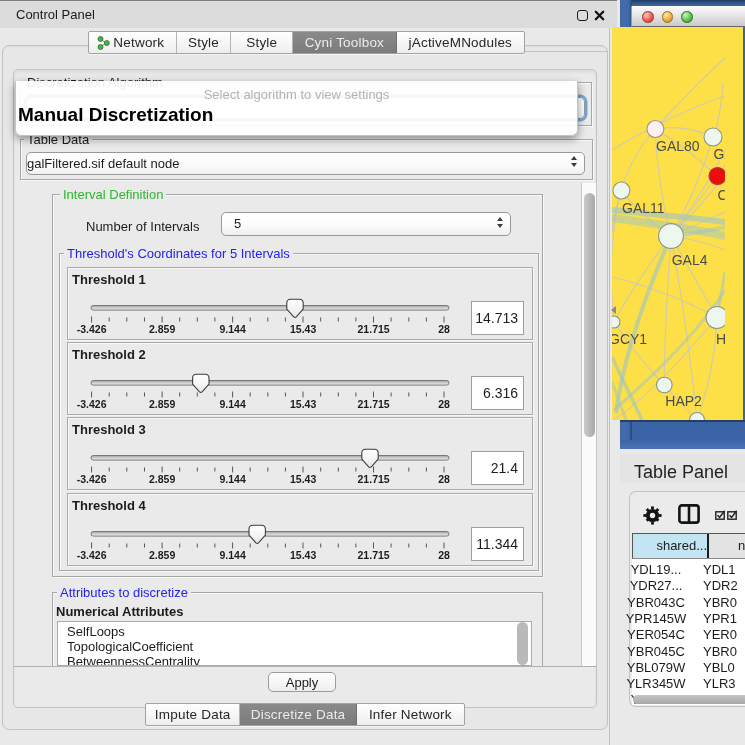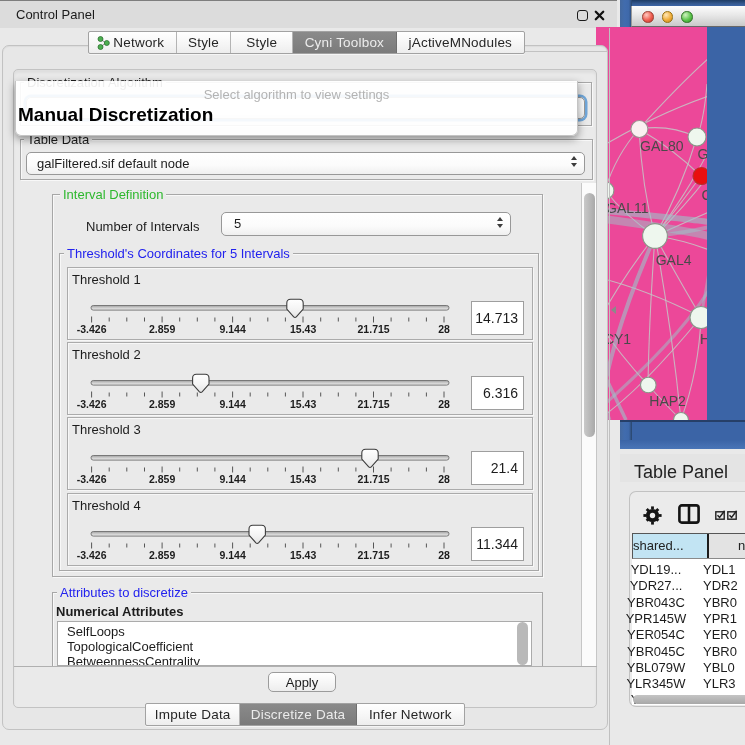--- a/index.html
+++ b/index.html
@@ -6,21 +6,21 @@
 body { font-family:"Liberation Sans", sans-serif; background:#e9e9e9; position:relative; color:#1c1c1c; }
 .abs { position:absolute; }
 .etched { border:1px solid #a7a7a7; box-shadow:inset 1px 1px 0 rgba(255,255,255,.65), 1px 1px 0 rgba(255,255,255,.65); }
 .gtitle { position:absolute; background:#eaeaea; padding:0 3px; font-size:13px; line-height:13px; z-index:5; }
 .combo { position:absolute; background:linear-gradient(180deg,#ffffff 0%,#fbfbfb 60%,#efefef 100%); border:1px solid #989898; border-radius:5px; font-size:13px; }
 .seg { position:absolute; border:1px solid #a2a2a2; border-radius:2px; background:linear-gradient(180deg,#ffffff 0%,#f6f6f6 55%,#ededed 100%); box-shadow:0 1px 0 rgba(255,255,255,.6); display:flex; overflow:hidden; }
 .seg > div { display:flex; align-items:center; justify-content:center; font-size:13.5px; letter-spacing:0.2px; color:#262626; border-right:1px solid #b4b4b4; position:relative; }
 .seg > div:last-child { border-right:none; }
 .seg > div.dark { background:linear-gradient(180deg,#8a8a8a 0%,#7b7b7b 100%); color:#ececec; border-right:1px solid #6f6f6f; }
 .tblock { position:absolute; left:67px; width:466px; height:73px; border:1px solid #ababab; box-shadow:inset 1px 1px 0 rgba(255,255,255,.6), 1px 1px 0 rgba(255,255,255,.6); }
-.tlabel { position:absolute; left:4px; top:4px; font-weight:normal; font-size:13px; }
+.tlabel { position:absolute; left:4px; top:4px; font-weight:bold; font-size:13px; }
 .vbox { position:absolute; left:403px; top:33px; width:53px; height:34px; background:#fff; border:1px solid #9e9e9e; font-size:14px; text-align:right; line-height:32px; padding-right:5px; }
 .trow { position:absolute; left:619px; width:113px; height:17px; font-size:13px; line-height:17px; }
 .trow .c1 { position:absolute; left:0; width:74px; text-align:center; }
 .trow .c2 { position:absolute; left:84px; }
 </style></head>
 <body>
 <svg width="0" height="0" style="position:absolute">
     <defs>
 <linearGradient id="tg" x1="0" y1="0" x2="0" y2="1">
         <stop offset="0" stop-color="#9f9f9f"></stop>
@@ -44,21 +44,21 @@
 
 <div class="abs" style="left:620px;top:0;width:125px;height:450px;background:#3b64a6"></div>
 <div class="abs" style="left:620px;top:0;width:125px;height:6px;background:linear-gradient(180deg,#1d3b63 0%,#35598f 60%,#3b64a6 100%)"></div>
 <div class="abs" style="left:620px;top:0;width:12px;height:450px;background:linear-gradient(90deg,#44699f 0%,#416cae 40%,#3e68a9 75%,#2c4a74 96%,#223c63 100%)"></div>
 <div class="abs" style="left:620px;top:420px;width:125px;height:2px;background:#263f68"></div>
 <div class="abs" style="left:620px;top:440px;width:125px;height:10px;background:linear-gradient(180deg,#3b64a6,#4b77b9)"></div>
 <div class="abs" style="left:631px;top:6px;width:114px;height:21px;background:linear-gradient(180deg,#fcfcfc 0%,#e8e8e8 45%,#c9c9c9 100%);border-bottom:1px solid #686868;border-left:1px solid #9a9a9a"></div>
 <div class="abs" style="left:642px;top:11px;width:11.5px;height:11.5px;border-radius:50%;background:radial-gradient(circle at 35% 30%,#ffc8c0,#ee5e50 55%,#c03228);border:1px solid #99392e"></div>
 <div class="abs" style="left:661.5px;top:11px;width:11.5px;height:11.5px;border-radius:50%;background:radial-gradient(circle at 35% 30%,#ffe8b8,#f0ad3a 55%,#c67f18);border:1px solid #96700f"></div>
 <div class="abs" style="left:681px;top:11px;width:11.5px;height:11.5px;border-radius:50%;background:radial-gradient(circle at 35% 30%,#d0f2c0,#5cc44c 55%,#2f9424);border:1px solid #2a7020"></div>
-<div class="abs" style="left:596px;top:27px;width:111px;height:393px;background:#ec4899;overflow:hidden">
+<div class="abs" style="left:612px;top:27px;width:131px;height:393px;background:#fde047;overflow:hidden">
     <svg width="113" height="393" viewBox="0 0 113 393" style="position:absolute;left:0;top:0">
       <path d="M 43,102 Q 72,97 101,110" fill="none" stroke="#c6c6c6" stroke-width="1.1" opacity="0.85"></path>
       <path d="M 43,102 Q 46,160 59,209" fill="none" stroke="#c6c6c6" stroke-width="1.1" opacity="0.85"></path>
       <path d="M 43,102 Q 20,128 9,163" fill="none" stroke="#c6c6c6" stroke-width="1.1" opacity="0.85"></path>
       <path d="M 43,102 Q 76,121 105,149" fill="none" stroke="#c6c6c6" stroke-width="1.1" opacity="0.85"></path>
       <path d="M 101,110 Q 85,163 59,209" fill="none" stroke="#c6c6c6" stroke-width="1.1" opacity="0.85"></path>
       <path d="M 105,149 Q 80,183 59,209" fill="none" stroke="#c6c6c6" stroke-width="1.1" opacity="0.85"></path>
       <path d="M 9,163 Q 28,188 59,209" fill="none" stroke="#c6c6c6" stroke-width="1.1" opacity="0.85"></path>
       <path d="M 59,209 Q 93,163 113,123" fill="none" stroke="#c6c6c6" stroke-width="1.1" opacity="0.85"></path>
       <path d="M 59,209 Q 90,178 113,148" fill="none" stroke="#c6c6c6" stroke-width="1.1" opacity="0.85"></path>
@@ -134,21 +134,21 @@
   </svg>
 <svg width="11" height="10" viewBox="0 0 11 10" style="position:absolute;left:715px;top:510px">
 <rect x="0.8" y="1.8" width="8.4" height="7.4" fill="none" stroke="#222" stroke-width="1.4"></rect>
 <path d="M2.5 5.2 L4.6 7.4 L9.6 0.8" fill="none" stroke="#222" stroke-width="1.5"></path>
   </svg>
 <svg width="11" height="10" viewBox="0 0 11 10" style="position:absolute;left:727px;top:510px">
 <rect x="0.8" y="1.8" width="8.4" height="7.4" fill="none" stroke="#222" stroke-width="1.4"></rect>
 <path d="M2.5 5.2 L4.6 7.4 L9.6 0.8" fill="none" stroke="#222" stroke-width="1.5"></path>
   </svg>
 <div class="abs" style="left:632px;top:533px;width:113px;height:26px;border-top:1px solid #565656;border-left:1px solid #565656;border-bottom:1px solid #8a8a8a">
-  <div class="abs" style="left:0;top:0;width:74px;height:24px;background:#c2e4f3;font-size:13px;color:#222;text-align:left;line-height:24px">shared...</div>
+  <div class="abs" style="left:0;top:0;width:74px;height:24px;background:#c2e4f3;font-size:13px;color:#222;text-align:right;line-height:24px">shared...</div>
   <div class="abs" style="left:74px;top:0;width:2px;height:24px;background:#1c1c1c"></div>
   <div class="abs" style="left:76px;top:0;width:37px;height:24px;background:#e3e3e3;font-size:13px;color:#222;padding-left:29px;line-height:24px">n</div>
 </div>
 <div class="abs" style="left:632px;top:559px;width:113px;height:146px;background:#ffffff"></div>
 <div class="trow" style="top:561px">
     <span class="c1">YDL19...</span>
     <span class="c2">YDL1</span>
   </div>
 <div class="trow" style="top:577px">
     <span class="c1">YDR27...</span>
@@ -205,21 +205,21 @@
 <circle cx="9.8" cy="7" r="2.5" fill="#4caf50" stroke="#2d7031" stroke-width="0.8"></circle>
   </svg>
 <div class="abs" style="left:525px;top:51px;width:83px;height:1px;background:#c2c2c2"></div>
 
 <div class="abs etched" style="left:20px;top:82px;width:572px;height:44px"></div>
 <div class="gtitle" style="left:24px;top:76px;color:#1c1c1c">Discretization Algorithm</div>
 <div class="combo" style="left:26px;top:97px;width:559px;height:22px;box-shadow:0 0 0 2.5px rgba(100,160,215,.9)"></div>
 
 <div class="abs etched" style="left:20px;top:139px;width:573px;height:41px"></div>
 <div class="gtitle" style="left:24px;top:133px;color:#1c1c1c">Table Data</div>
-<div class="combo" style="left:26px;top:152px;width:559px;height:23px;line-height:21px"><span style="padding-left:10px">galFiltered.sif default node</span></div>
+<div class="combo" style="left:26px;top:152px;width:559px;height:23px;line-height:21px"><span style="">galFiltered.sif default node</span></div>
 <div style="position:absolute;left:571px;top:156px;width:0;height:0;border-left:3.7px solid transparent;border-right:3.7px solid transparent;border-bottom:4.6px solid #3c3c3c"></div>
 <div style="position:absolute;left:571px;top:163px;width:0;height:0;border-left:3.7px solid transparent;border-right:3.7px solid transparent;border-top:4.6px solid #3c3c3c"></div>
 
 <div class="abs" style="left:14px;top:183px;width:566px;height:483px;overflow:hidden">
   <div class="abs" style="left:38px;top:11px;width:491px;height:383px;border:1px solid #a7a7a7;box-shadow:inset 1px 1px 0 rgba(255,255,255,.65), 1px 1px 0 rgba(255,255,255,.65)"></div>
 </div>
 <div class="gtitle" style="left:60px;top:188px;color:#2eb82e">Interval Definition</div>
 <div class="abs" style="left:86px;top:219px;font-size:13px;font-weight:normal">Number of Intervals</div>
 <div class="combo" style="left:221px;top:212px;width:290px;height:24px;line-height:22px"><span style="padding-left:12px">5</span></div>
 <div style="position:absolute;left:497px;top:217px;width:0;height:0;border-left:3.7px solid transparent;border-right:3.7px solid transparent;border-bottom:4.6px solid #3c3c3c"></div>

